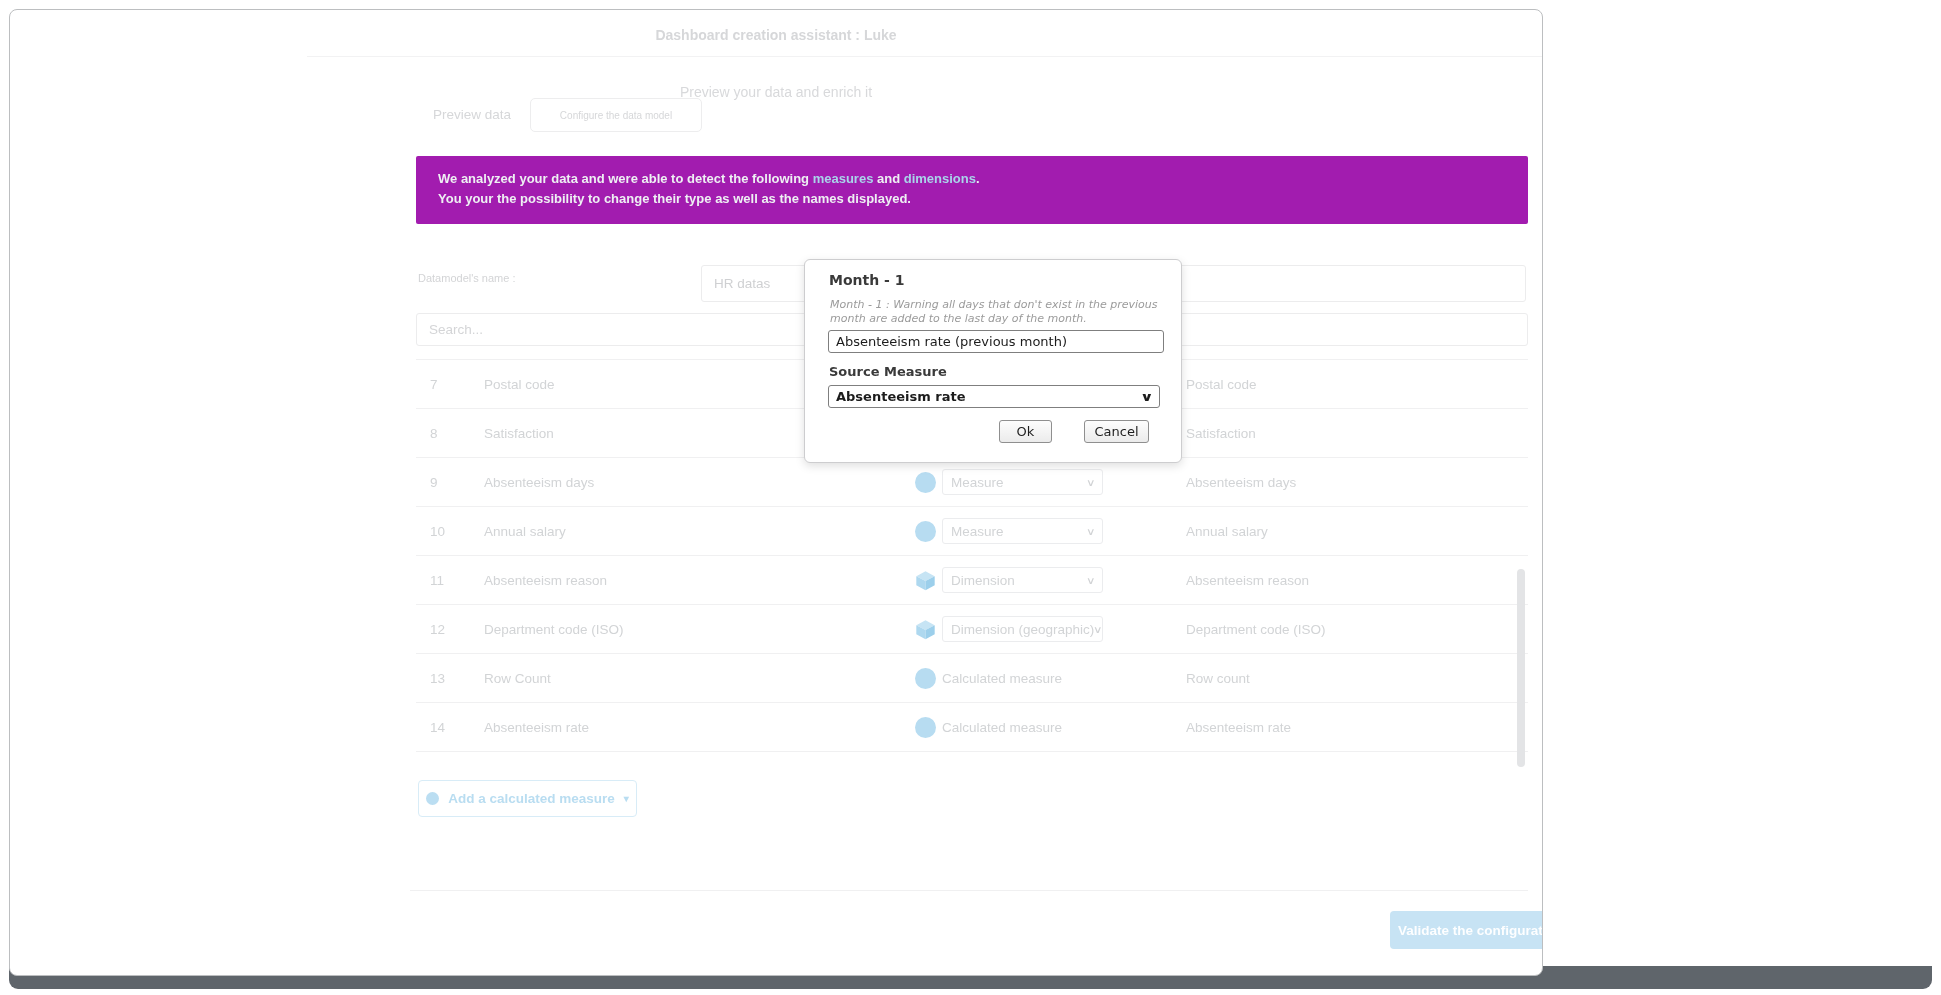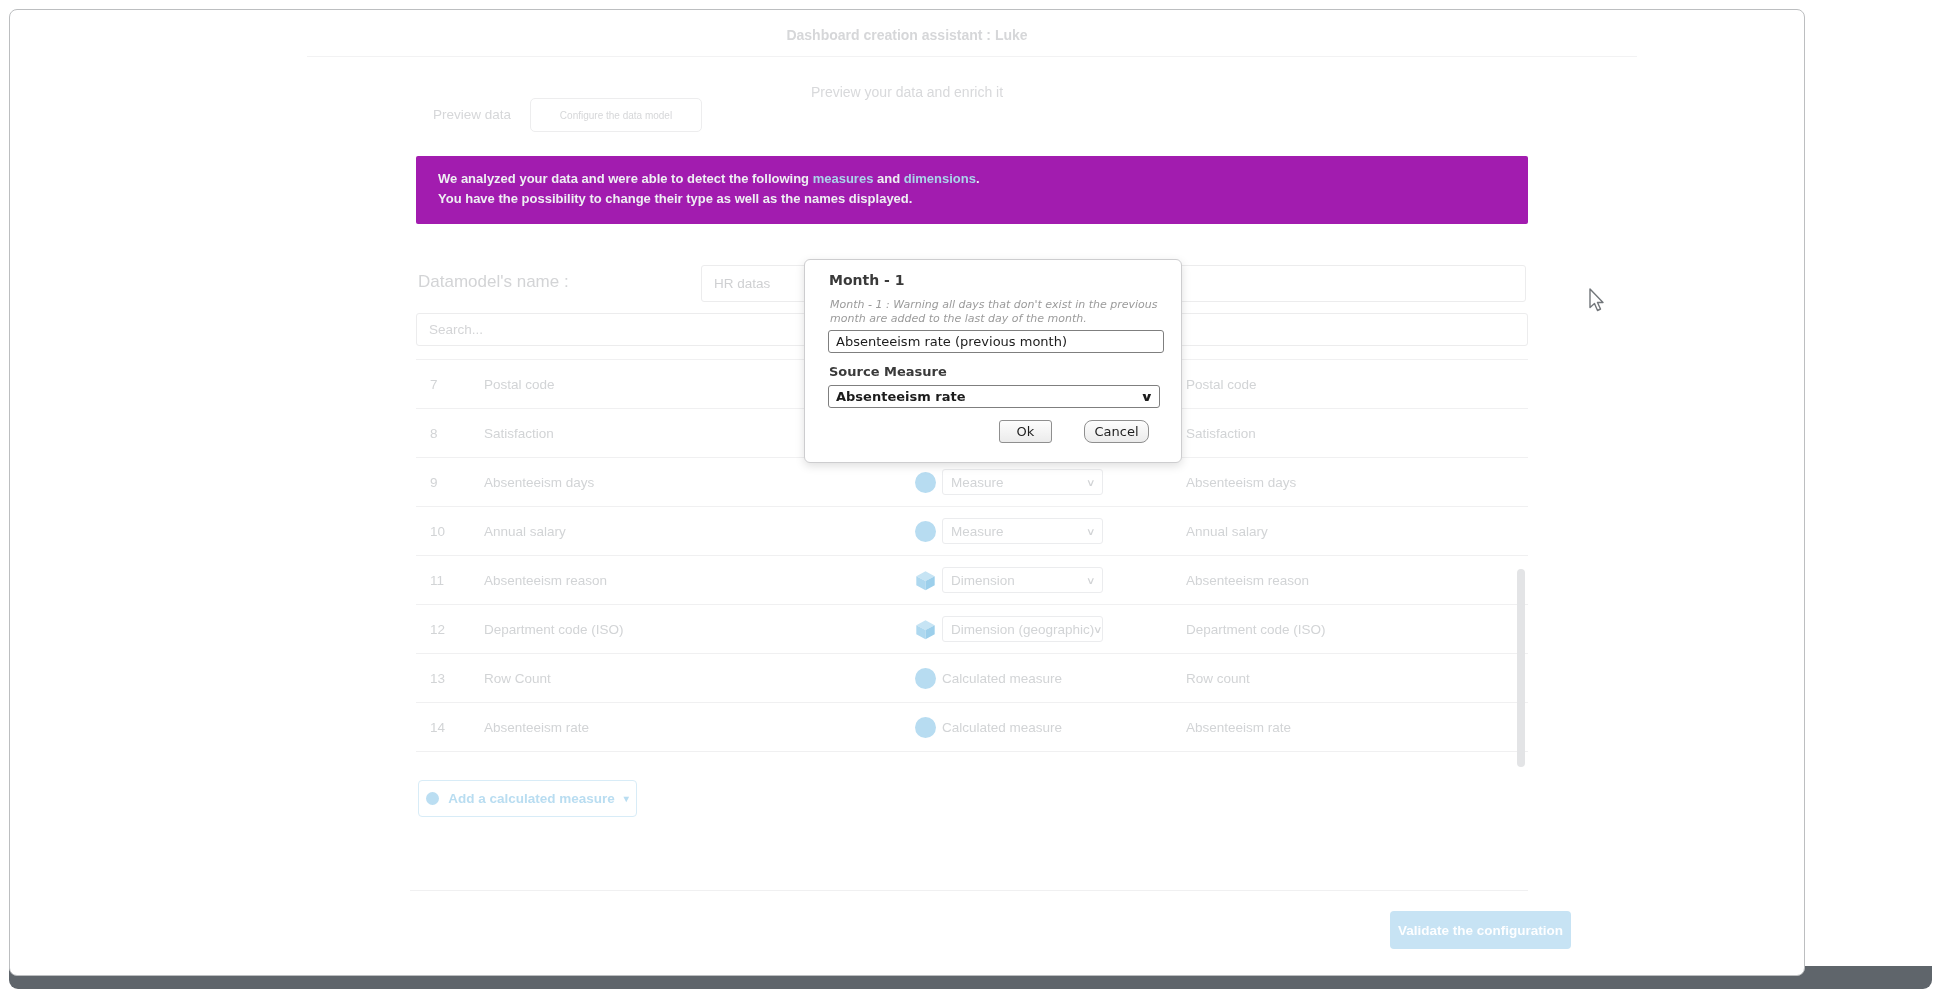--- a/index.html
+++ b/index.html
@@ -1,21 +1,21 @@
 <!DOCTYPE html>
 <html><head>
 <meta charset="utf-8">
 <style>
   * { box-sizing: border-box; margin: 0; padding: 0; }
   html,body { width:1941px; height:995px; background:#ffffff; overflow:hidden; position:relative;
     font-family:"Liberation Sans", sans-serif; }
 
   .window-shadow { position:absolute; left:9px; top:966px; width:1923px; height:23px;
     background:#5f656b; border-radius:0 0 9px 9px; z-index:0; }
-  .window { position:absolute; left:9px; top:9px; width:1796px; height:967px; background:#ffffff;
+  .window { position:absolute; left:9px; top:9px; width:1534px; height:967px; background:#ffffff;
     border:1px solid #bcbec0; border-radius:8px; z-index:1; overflow:hidden; }
 
   
   .title { position:absolute; top:17px; left:0; width:100%; text-align:center;
     font-size:14px; font-weight:bold; color:#d6d7d9; }
   .round-ico { position:absolute; top:13px; width:26px; height:26px; border-radius:50%;
     background:#fbfbfb; color:#cfd0d2; font-size:15px; font-weight:bold;
     display:flex; align-items:center; justify-content:center; cursor:default; }
   .help-ico { left:1855px; }
   .close-ico { left:1890px; font-size:16px; }
@@ -29,21 +29,21 @@
     border:1px solid #ededee; border-radius:5px; font-size:10px; color:#d6d7d9;
     display:flex; align-items:center; justify-content:center; background:#fff; }
 
   
   .banner { position:absolute; left:406px; top:146px; width:1112px; height:68px;
     background:#a21caf; border-radius:2px; padding:13px 22px; }
   .banner-line { font-size:13px; font-weight:600; color:#eef0f3; line-height:20px; }
   .blink { color:#a9d4ea; text-decoration:none; cursor:pointer; }
 
   
-  .dm-label { position:absolute; left:408px; top:262px; font-size:17px; color:#d3d4d6; }
+  .dm-label { position:absolute; left:408px; top:262px; font-size:11px; color:#d3d4d6; }
   .dm-input { position:absolute; left:691px; top:255px; width:825px; height:37px;
     border:1px solid #ececed; border-radius:3px; padding:0 12px; font-size:13.5px;
     color:#cfd0d2; outline:none; font-family:"Liberation Sans", sans-serif; background:#fff; }
   .search-input { position:absolute; left:406px; top:303px; width:1112px; height:33px;
     border:1px solid #ececed; border-radius:3px; padding:0 12px; font-size:13.5px;
     color:#d4d5d7; outline:none; font-family:"Liberation Sans", sans-serif; background:#fff; }
   .search-input::placeholder { color:#d4d5d7; opacity:1; }
   .dm-input::placeholder { color:#cfd0d2; opacity:1; }
 
   
@@ -92,21 +92,21 @@
   .m-srclabel { position:absolute; left:24px; top:104px; font-size:13px; font-weight:bold; color:#3a3a3a; }
   .m-select { position:absolute; left:23px; top:125px; width:332px; height:23px;
     border:1px solid #7f7f7f; border-radius:3px; padding:0 7px; font-size:13px; font-weight:bold;
     color:#1c1c1c; display:flex; align-items:center; justify-content:space-between;
     background:#fff; cursor:default; }
   .m-select .mchev { font-size:12px; font-weight:bold; transform:scaleX(1.4); }
   .m-btn { position:absolute; top:160px; height:23px; border:1px solid #8f8f8f; border-radius:3px;
     background:linear-gradient(#fdfdfd,#ebebeb); font-size:13px; color:#1e1e1e;
     font-family:"DejaVu Sans", sans-serif; cursor:pointer; padding:0; }
   .m-ok { left:194px; width:53px; }
-  .m-cancel { left:279px; width:65px;border-radius:8px; }
+  .m-cancel { left:279px; width:65px; }
 
   .cursor { position:absolute; left:1574px; top:276px; z-index:9; }
 </style>
 </head>
 <body>
 
 <div class="window-shadow"></div>
 
 <div class="window">
 
@@ -115,21 +115,21 @@
   <div class="round-ico close-ico">×</div>
   <div class="header-line"></div>
 
   <div class="subtitle">Preview your data and enrich it</div>
 
   <div class="tab-plain">Preview data</div>
   <div class="tab-boxed">Configure the data model</div>
 
   <div class="banner">
     <div class="banner-line"><span>We analyzed your data and were able to detect the following </span><a class="blink">measures</a><span> and </span><a class="blink">dimensions</a><span>.</span></div>
-    <div class="banner-line">You have the possibility to change their type as well as the names displayed.</div>
+    <div class="banner-line">You your the possibility to change their type as well as the names displayed.</div>
   </div>
 
   <div class="dm-label">Datamodel's name :</div>
   <input class="dm-input" value="HR datas" style="">
 
   <input class="search-input" placeholder="Search..." style="">
 
   <div class="tbl" id="model-rows">
       <div class="trow">
         <span class="cell c-num">7</span>

